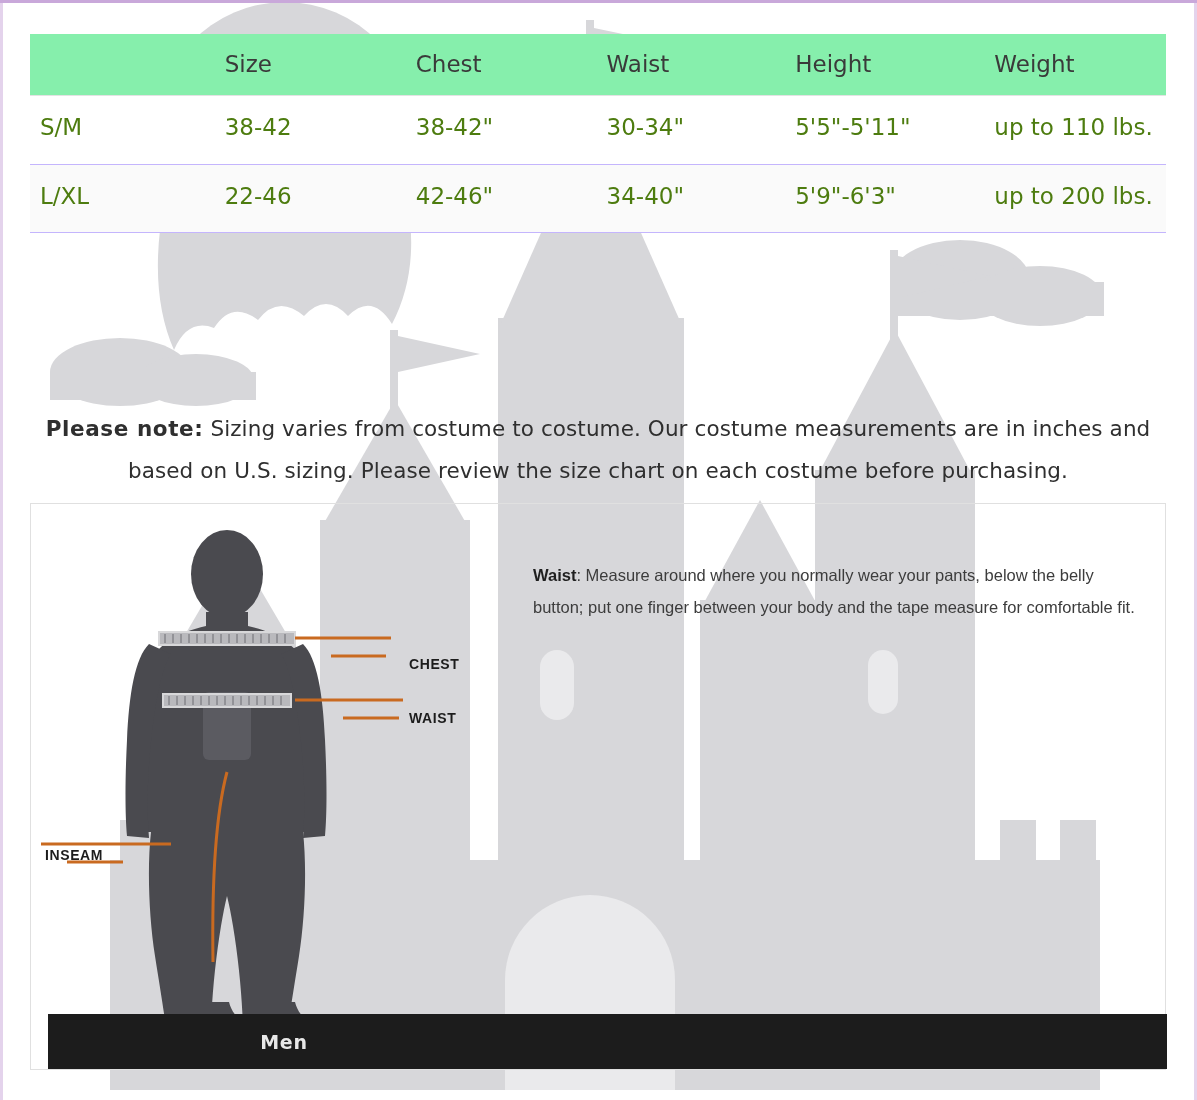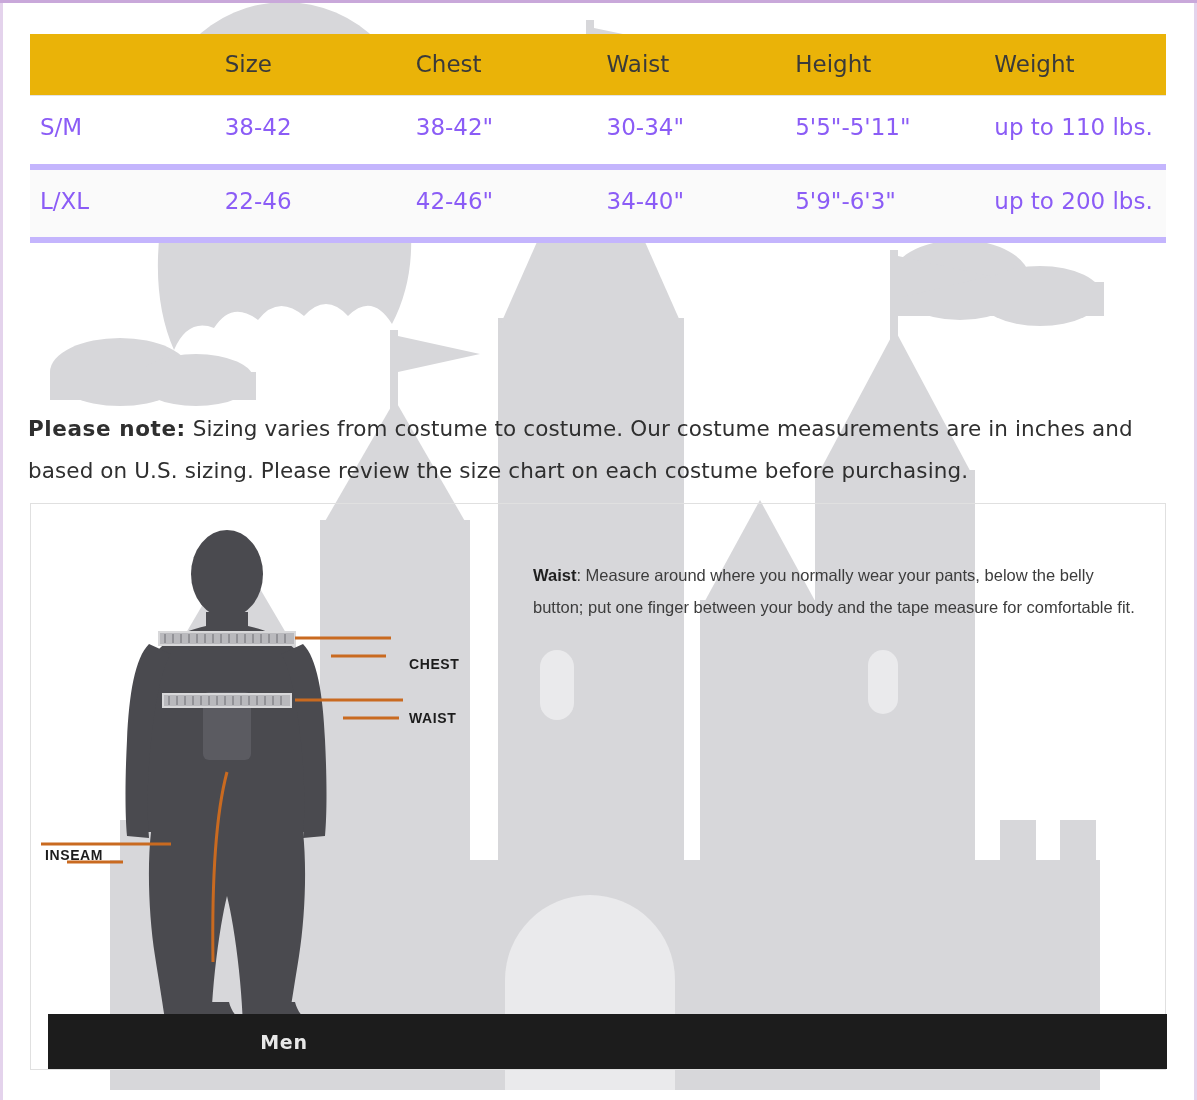--- a/index.html
+++ b/index.html
@@ -68,27 +68,27 @@
     border-collapse: collapse;
     font-size: 23px;
     color: #333333;
   }
   .size-table th {
     font-weight: 400;
     text-align: left;
     padding: 17px 10px 18px 10px;
     border-bottom: 1px solid #e3e3e3;
     color: #3a3a3a;
-    background: #eab308;
+    background: #86efac;
   }
   .size-table td {
     padding: 16px 10px 20px 10px;
-    border-bottom: 6px solid #c4b5fd;
+    border-bottom: 1px solid #c4b5fd;
     vertical-align: top;
-    color: #8b5cf6;
+    color: #4d7c0f;
     line-height: 1.38;
   }
   .size-table tbody tr:nth-child(odd) td {
     background: #ffffff;
   }
   .size-table tbody tr:nth-child(even) td {
     background: #fafafa;
   }
   .col-label { width: 188px; }
   .col-size { width: 196px; }
@@ -100,20 +100,21 @@
   
   .note {
     position: absolute;
     left: 28px;
     top: 386px;
     width: 1140px;
     font-size: 21.5px;
     line-height: 1.98;
     color: #2f2f2f;
     letter-spacing: 0.1px;
+    text-align: center;
   }
   .note b {
     font-weight: 700;
     letter-spacing: 0.6px;
   }
 
   
   .panel {
     position: absolute;
     left: 30px;

